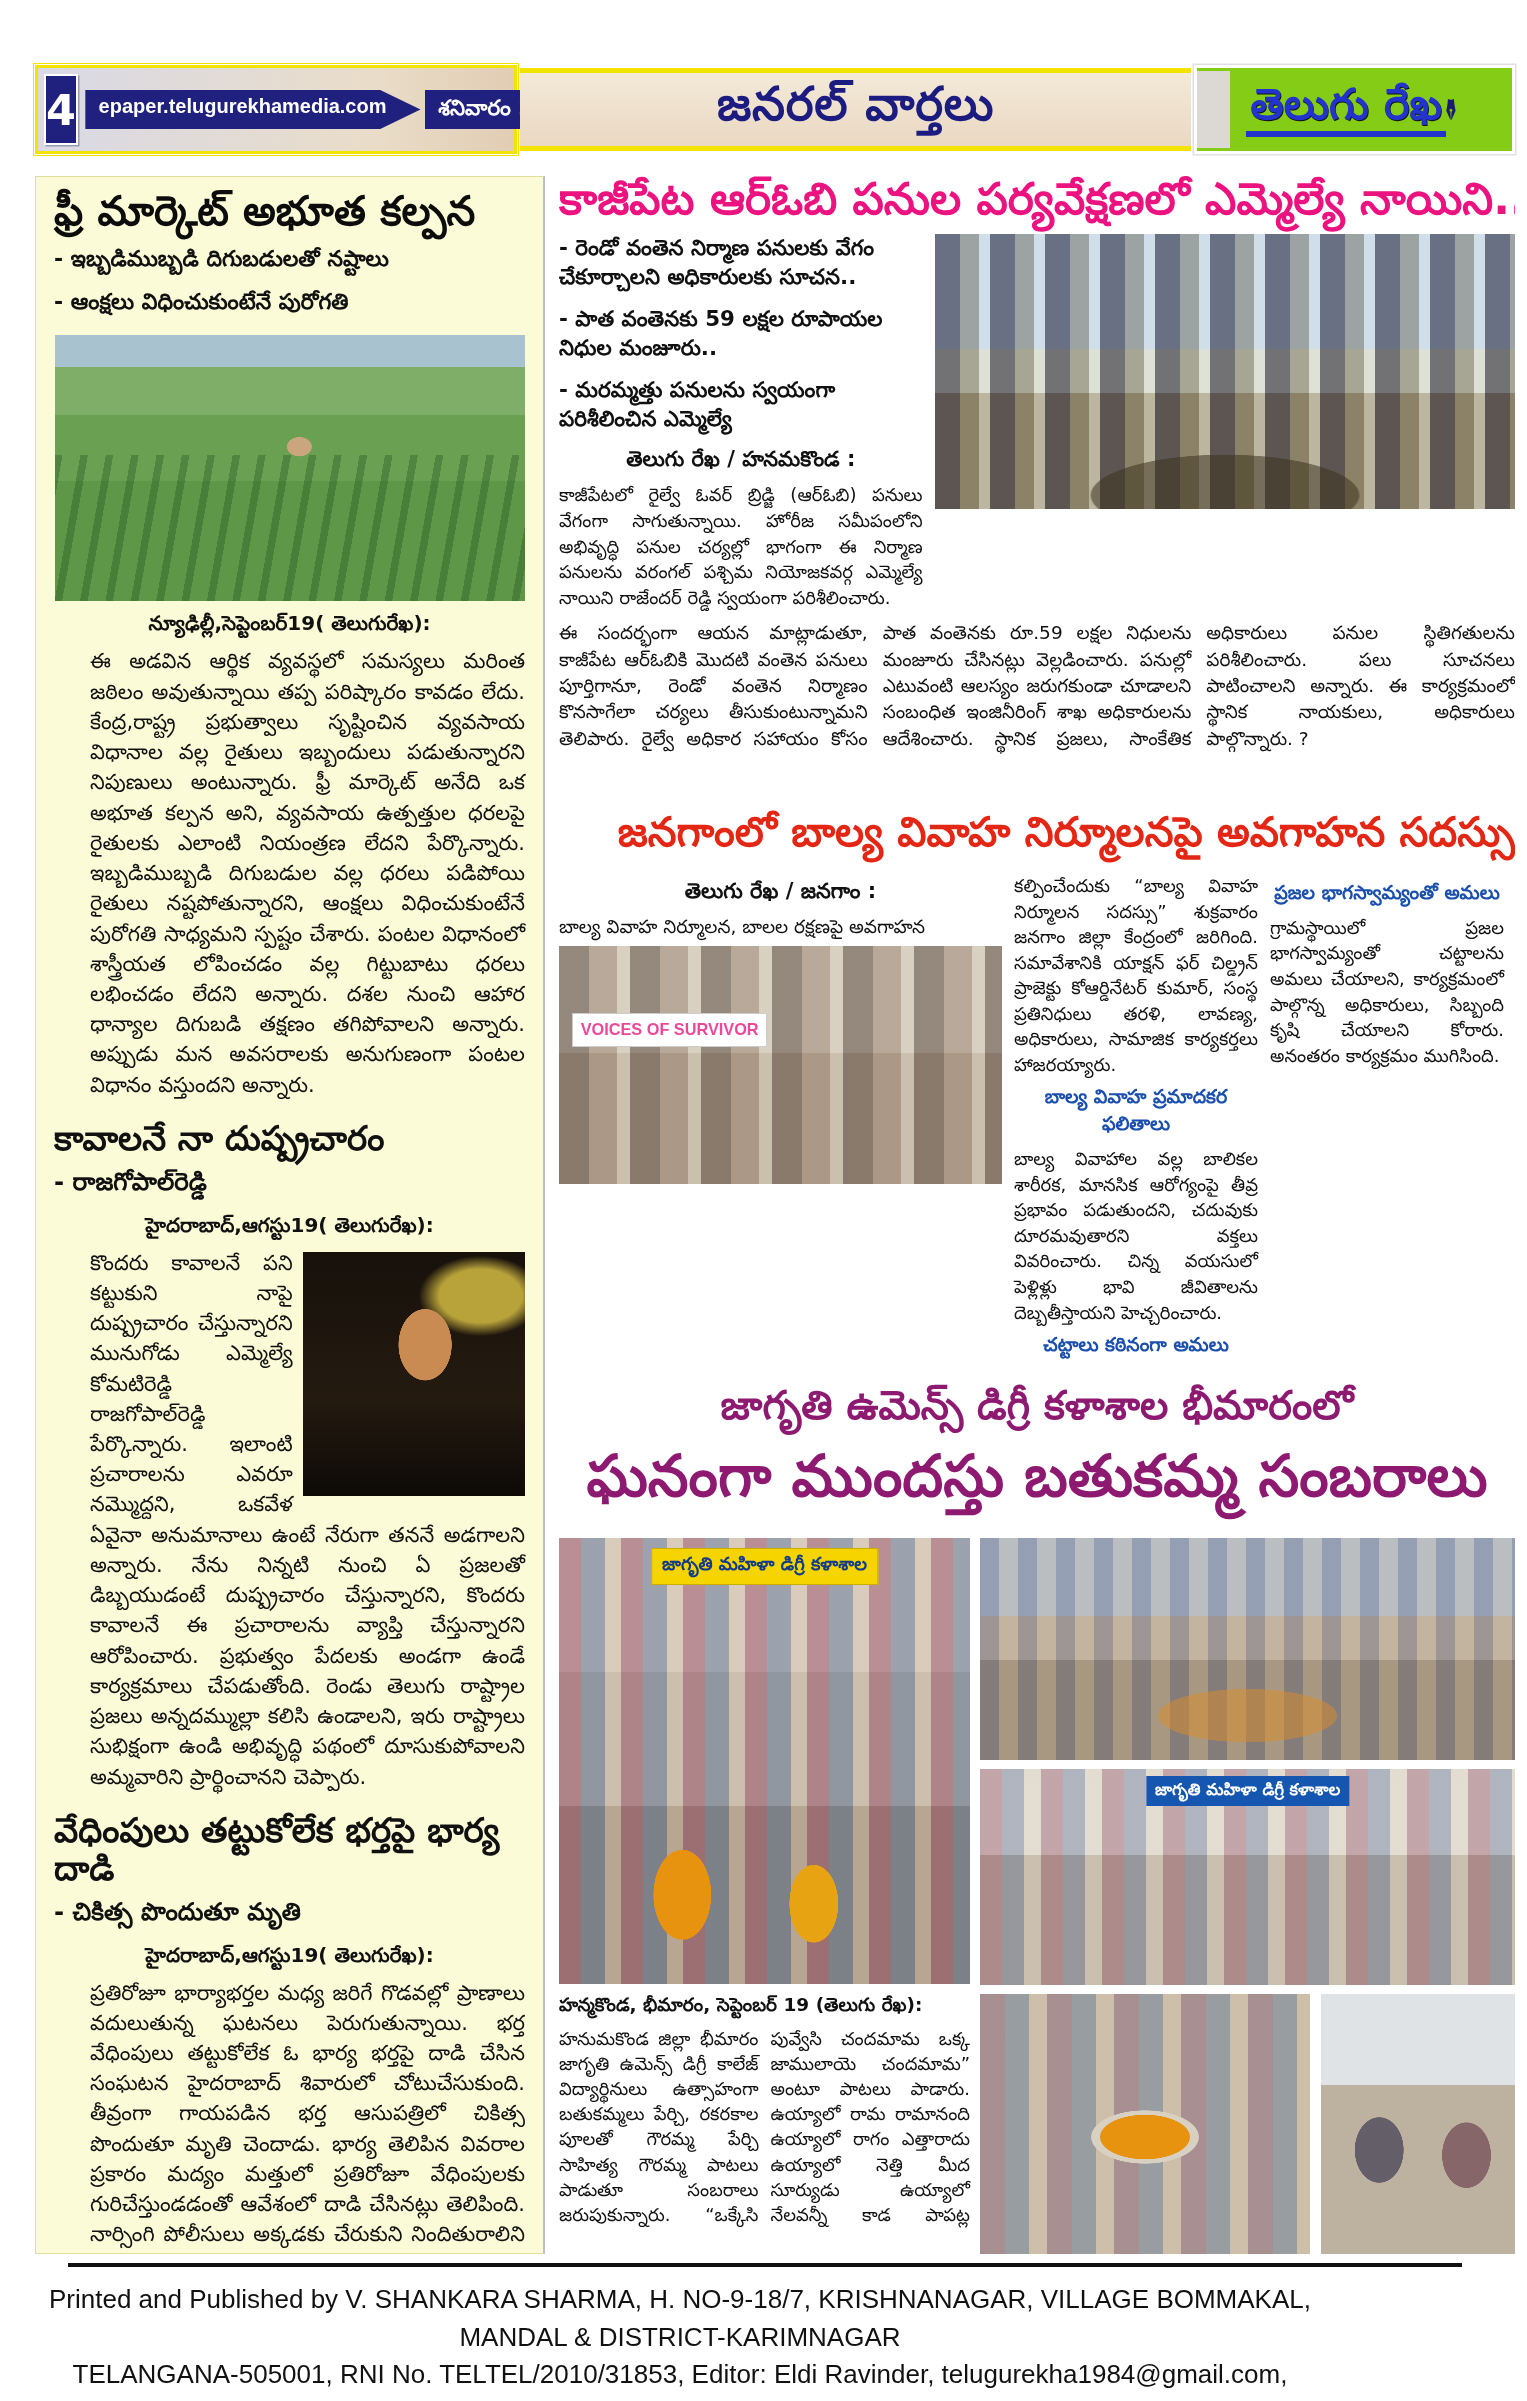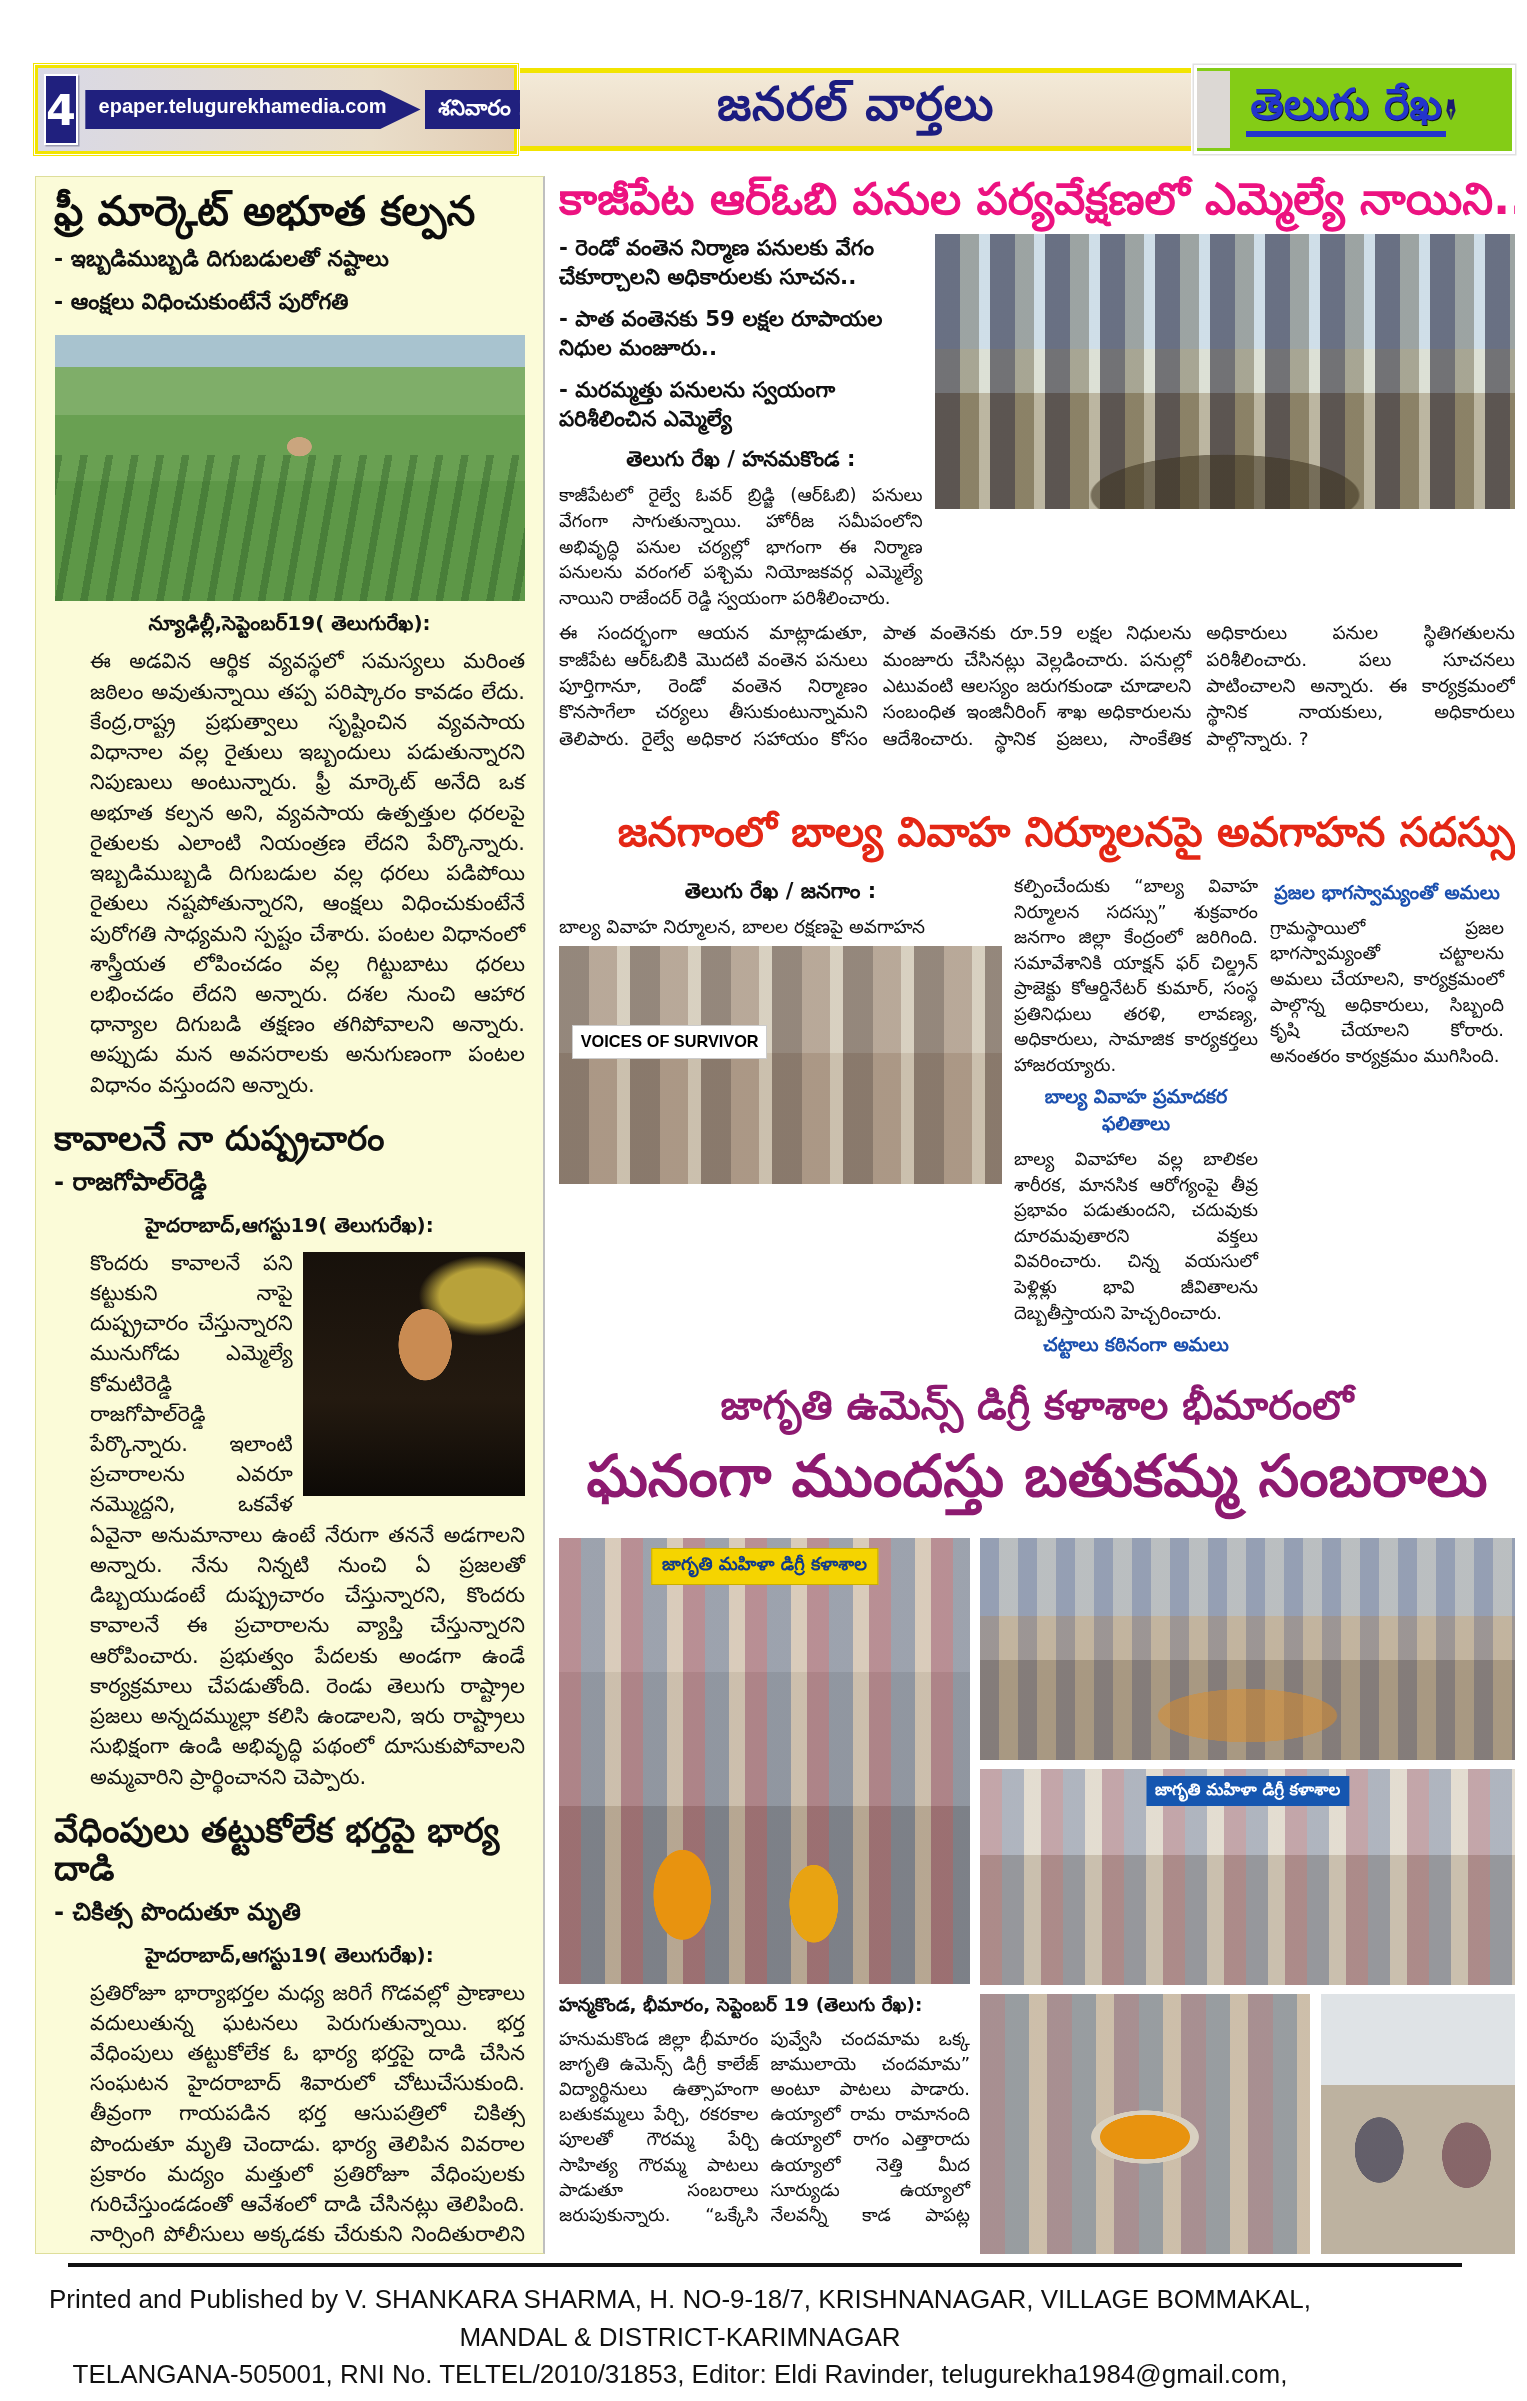--- a/index.html
+++ b/index.html
@@ -103,24 +103,23 @@
   .cm-row { display:flex; gap:12px; margin-top:7.4px; }
   .cm-c1 { width:443px; }
   .cm-intro { font-size:18.5px; line-height:1.4; text-align:justify; }
   .ph-janagam {
     width:443px; height:238px; margin-top:6px;
     background:
       repeating-linear-gradient(90deg, rgba(90,70,60,.5) 0 30px, rgba(150,120,100,.4) 30px 58px, rgba(230,220,200,.4) 58px 71px),
       linear-gradient(180deg,#cfc9bc 0 45%, #b9ad9c 45% 100%);
   }
   .cm-banner {
-    position:absolute; left:13.3px; top:67px; background:#fff; color:#000000;
+    position:absolute; left:13.3px; top:67px; background:#fff; color:#ec4899;
     font-size:16.3px; font-weight:bold; padding:6px 7.4px; line-height:1.2; border:0.7px solid #ccc;
     font-family:"Liberation Sans",sans-serif;
-    margin-top:12px;
   }
   .cm-c2 { width:244px; } .cm-c3 { width:234px; }
   .smalltxt { font-size:18px; line-height:1.42; text-align:justify; }
   .bluehead { color:#1a4fae; font-size:19px; font-weight:bold; text-align:center; margin:7.4px 0; }
 
   .h-purp1 { color:#8d1a70; font-size:40px; font-weight:bold; text-align:center; margin-top:15px; }
   .h-purp2 { color:#8d1a70; font-size:58px; font-weight:bold; text-align:center; margin-top:4.4px; }
   .bk-photos { display:flex; gap:10.3px; margin-top:13.3px; }
   .ph-bkA {
     width:411px; height:446px;

